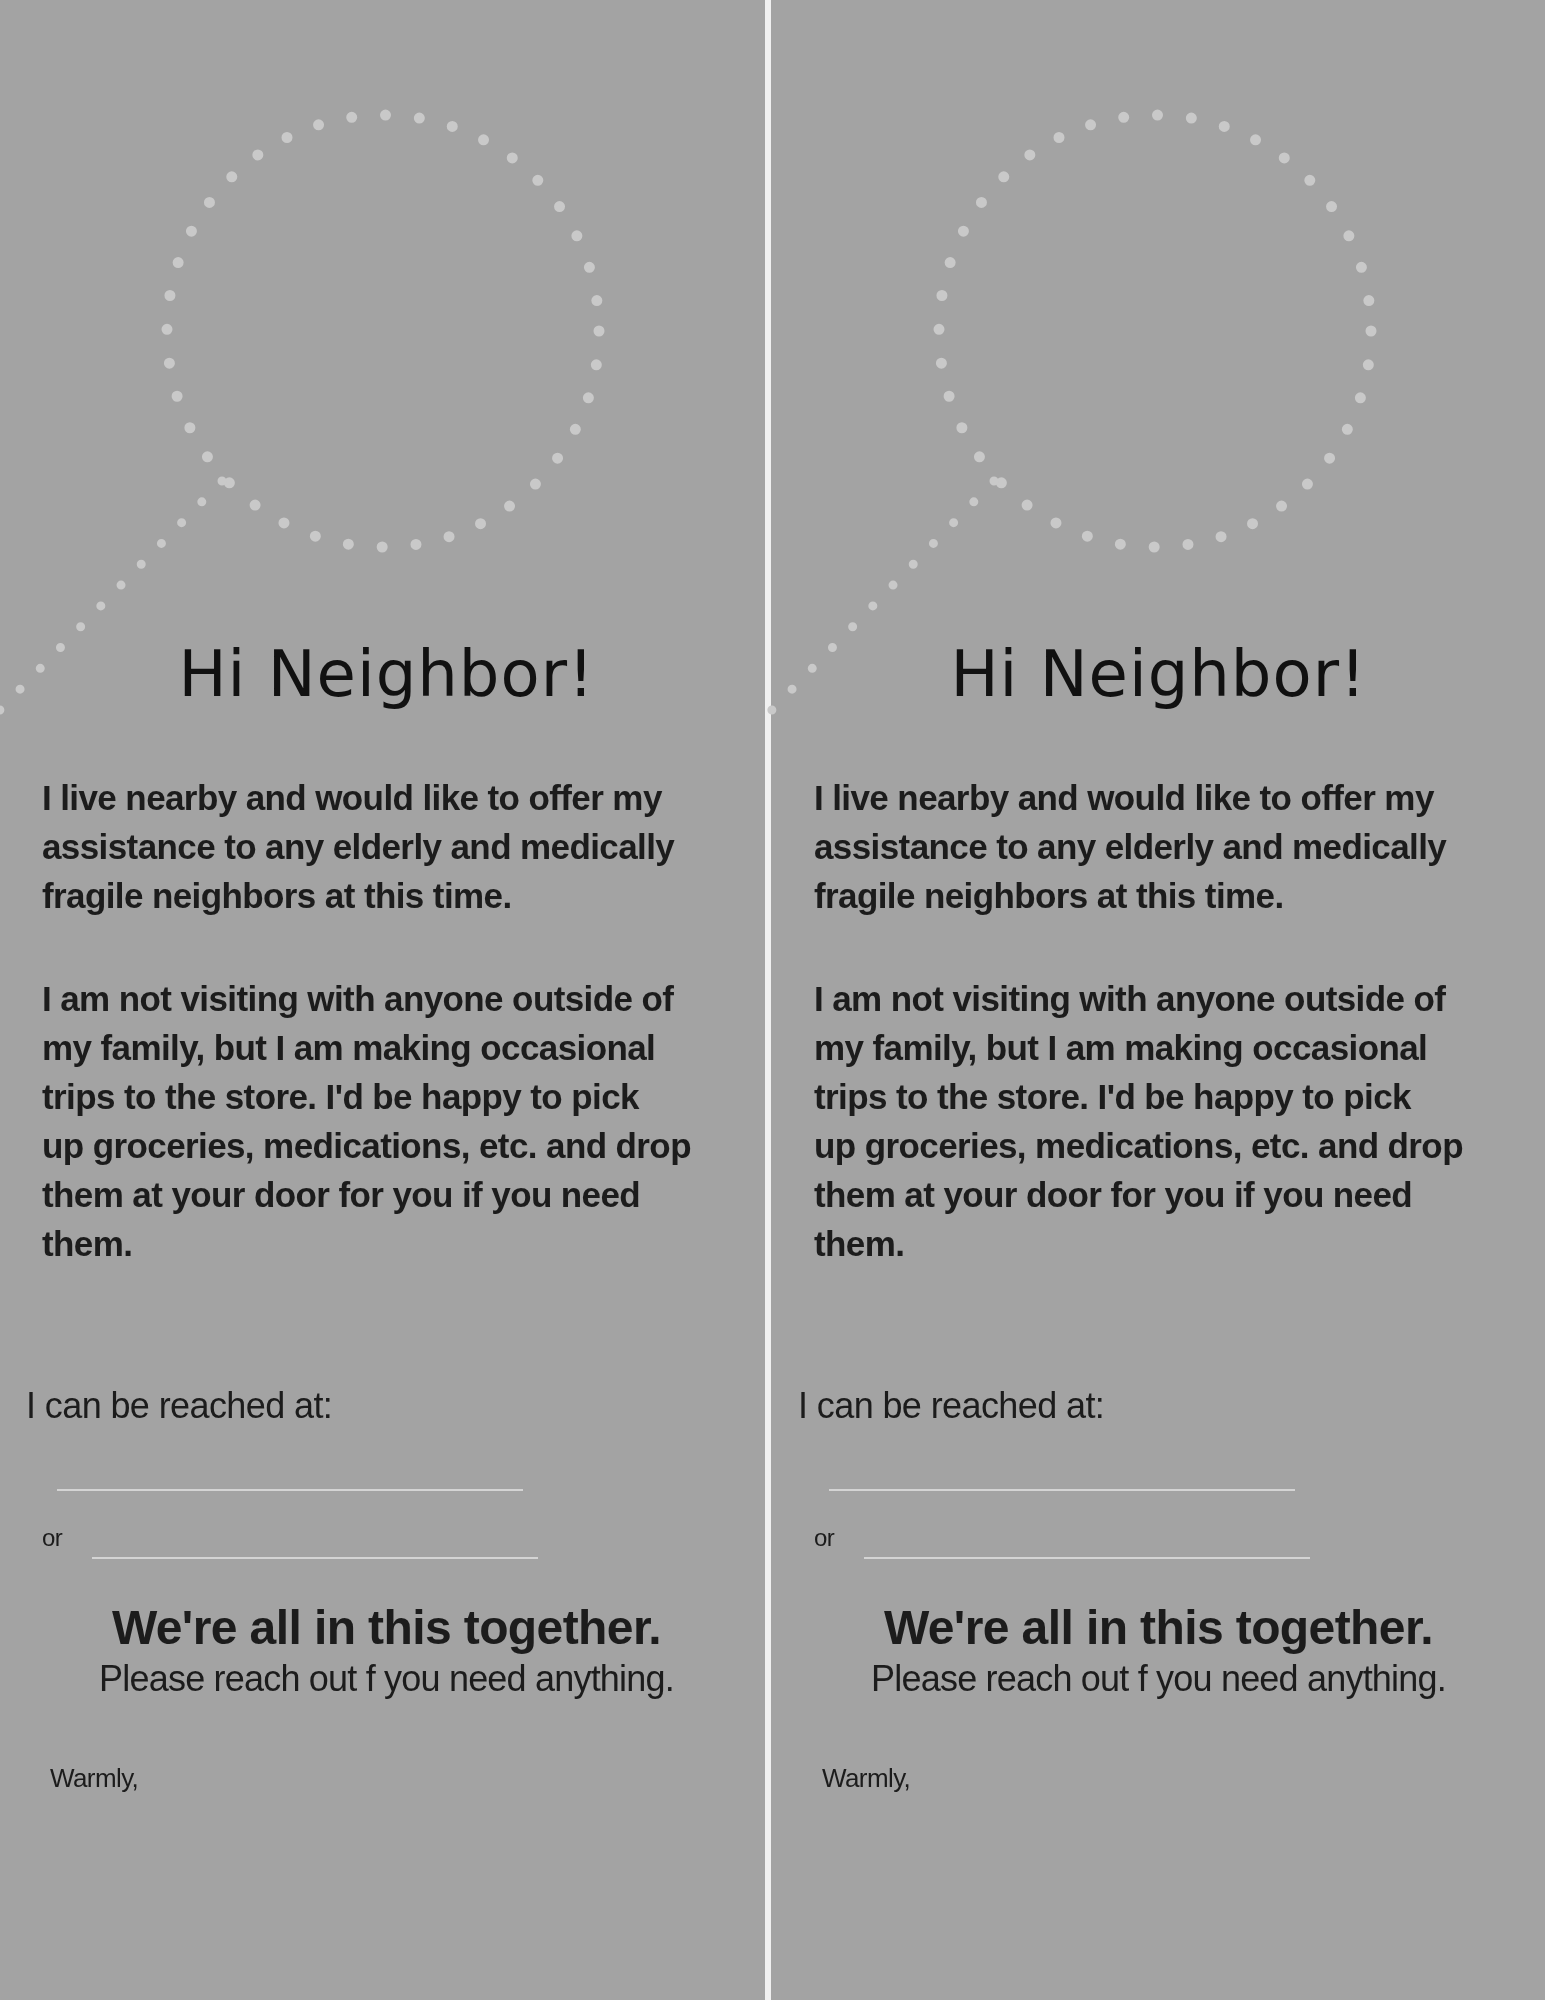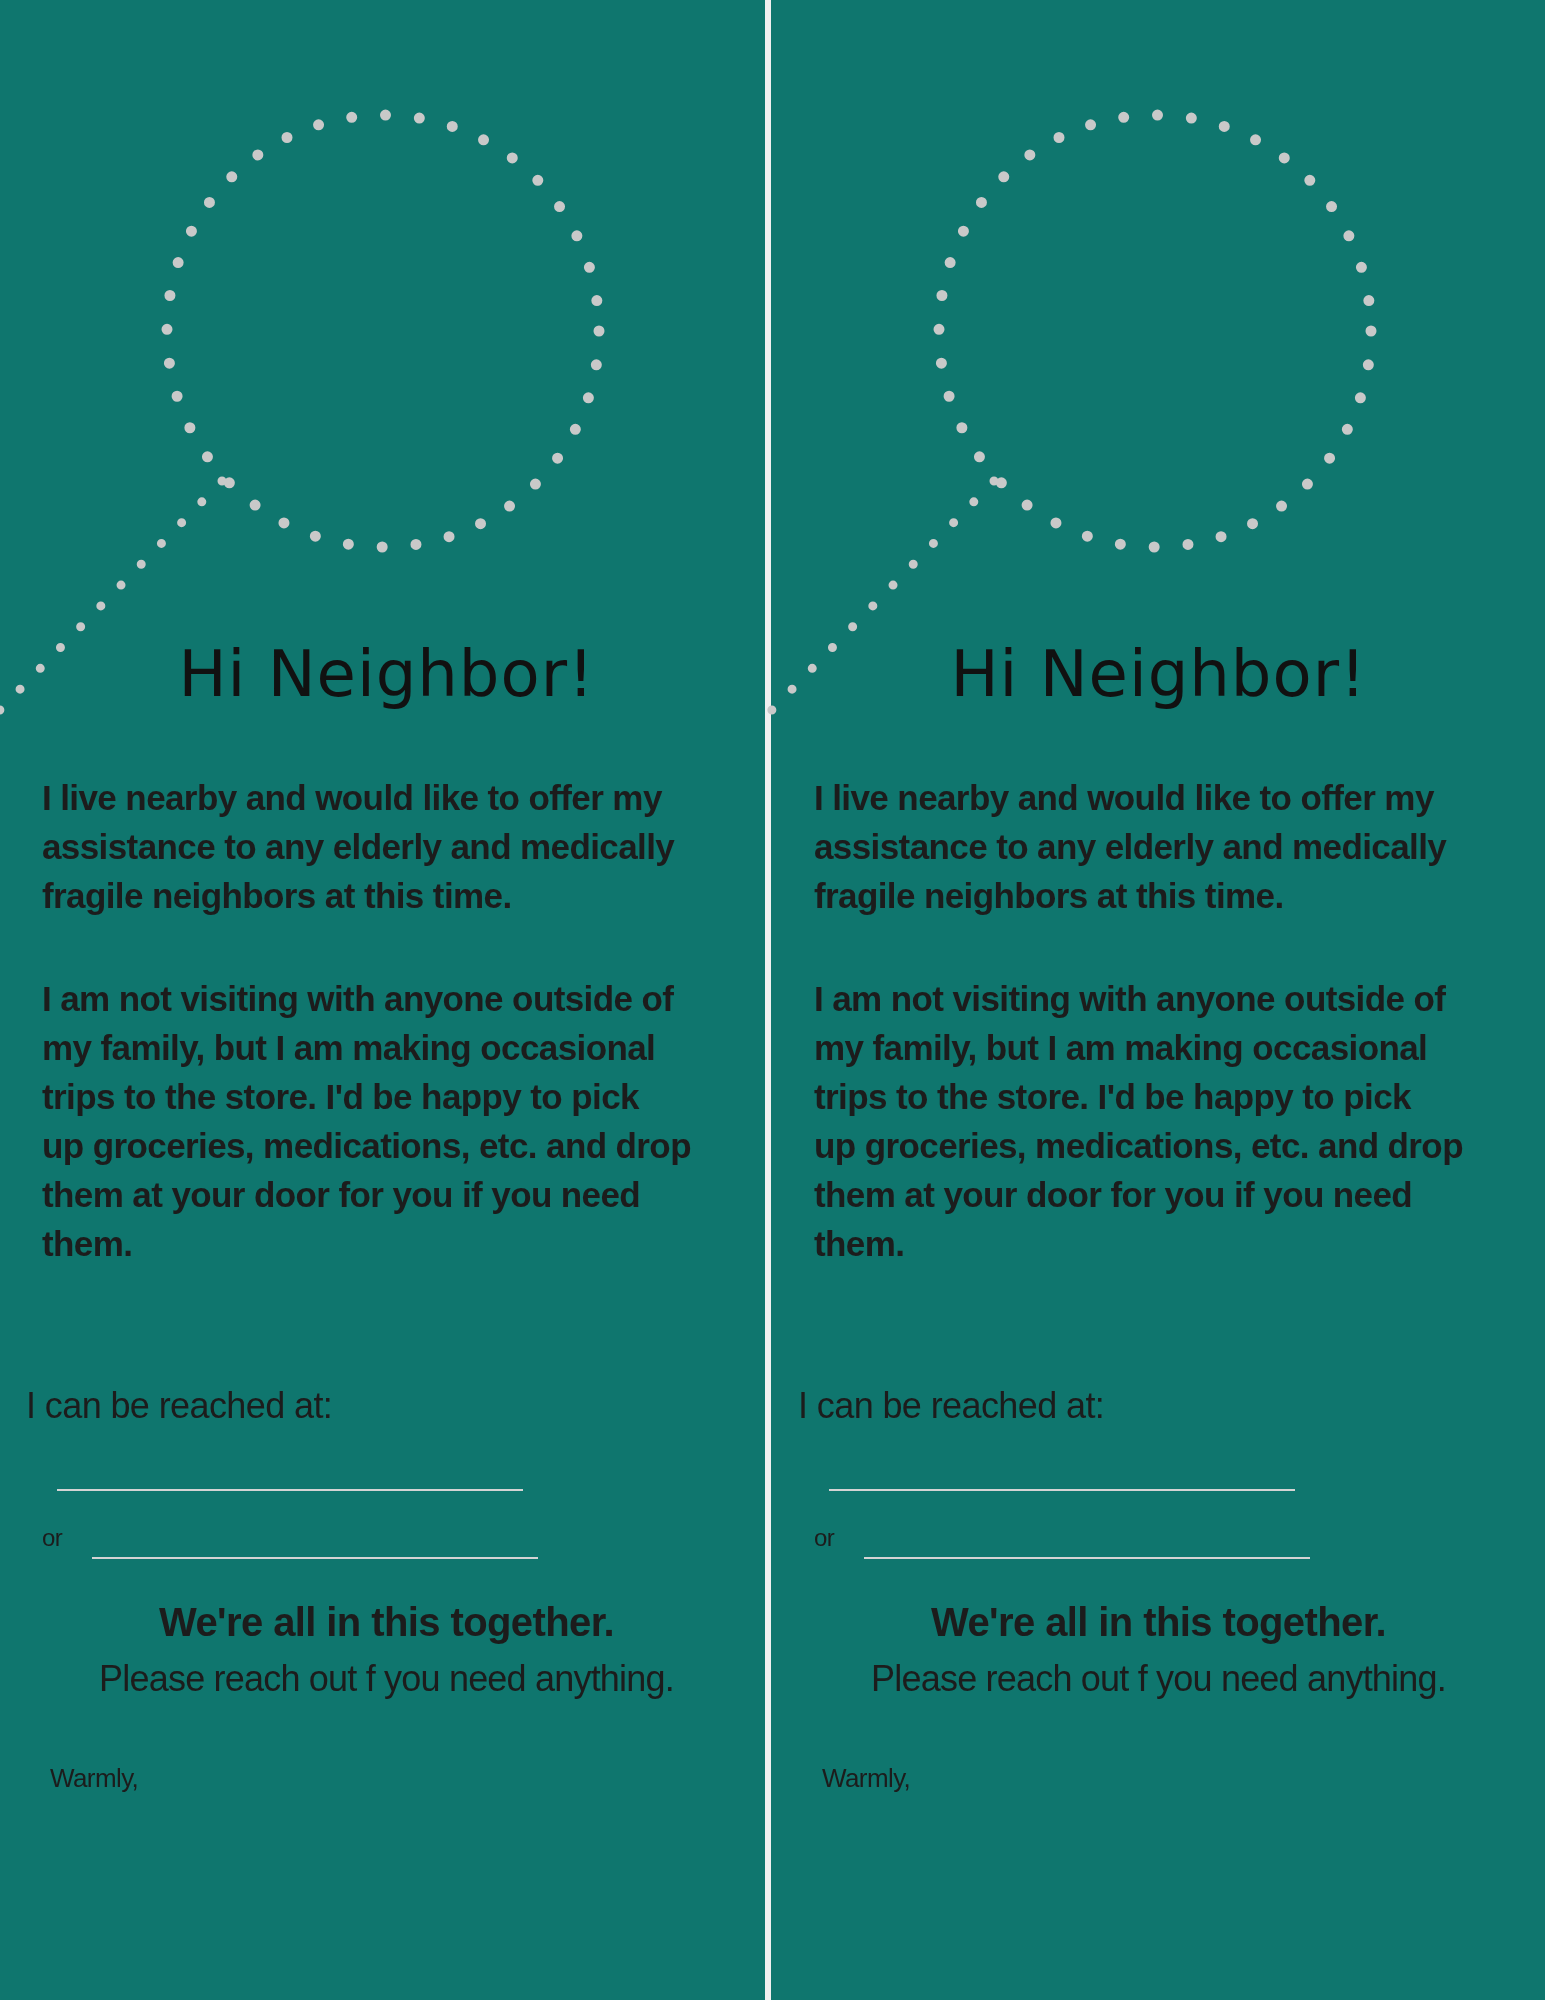--- a/index.html
+++ b/index.html
@@ -1,21 +1,21 @@
 <!DOCTYPE html>
 <html><head>
 <meta charset="utf-8">
 <style>
   * { margin: 0; padding: 0; box-sizing: border-box; }
   html, body { background: #ffffff; }
   .sheet {
     position: relative;
     width: 1545px;
     height: 2000px;
-    background: #0f766e;
+    background: #a3a3a3;
     overflow: hidden;
     font-family: "Liberation Sans", sans-serif;
     color: #1c1c1c;
   }
   .divider {
     position: absolute;
     left: 765px;
     top: 0;
     width: 6px;
     height: 2000px;
@@ -71,21 +71,21 @@
   .line-one { top: 1489px; left: 57px; width: 466px; }
   .or-label { position: absolute; top: 1524px; left: 42px; font-size: 24px; letter-spacing: -0.6px; }
   .line-two { top: 1557px; left: 92px; width: 446px; }
   .together {
     position: absolute;
     top: 1600px;
     left: 0;
     width: 773px;
     text-align: center;
     font-weight: 700;
-    font-size: 40px;
+    font-size: 48px;
     letter-spacing: -0.6px;
   }
   .please {
     position: absolute;
     top: 1658px;
     left: 0;
     width: 773px;
     text-align: center;
     font-size: 36px;
     letter-spacing: -0.8px;

